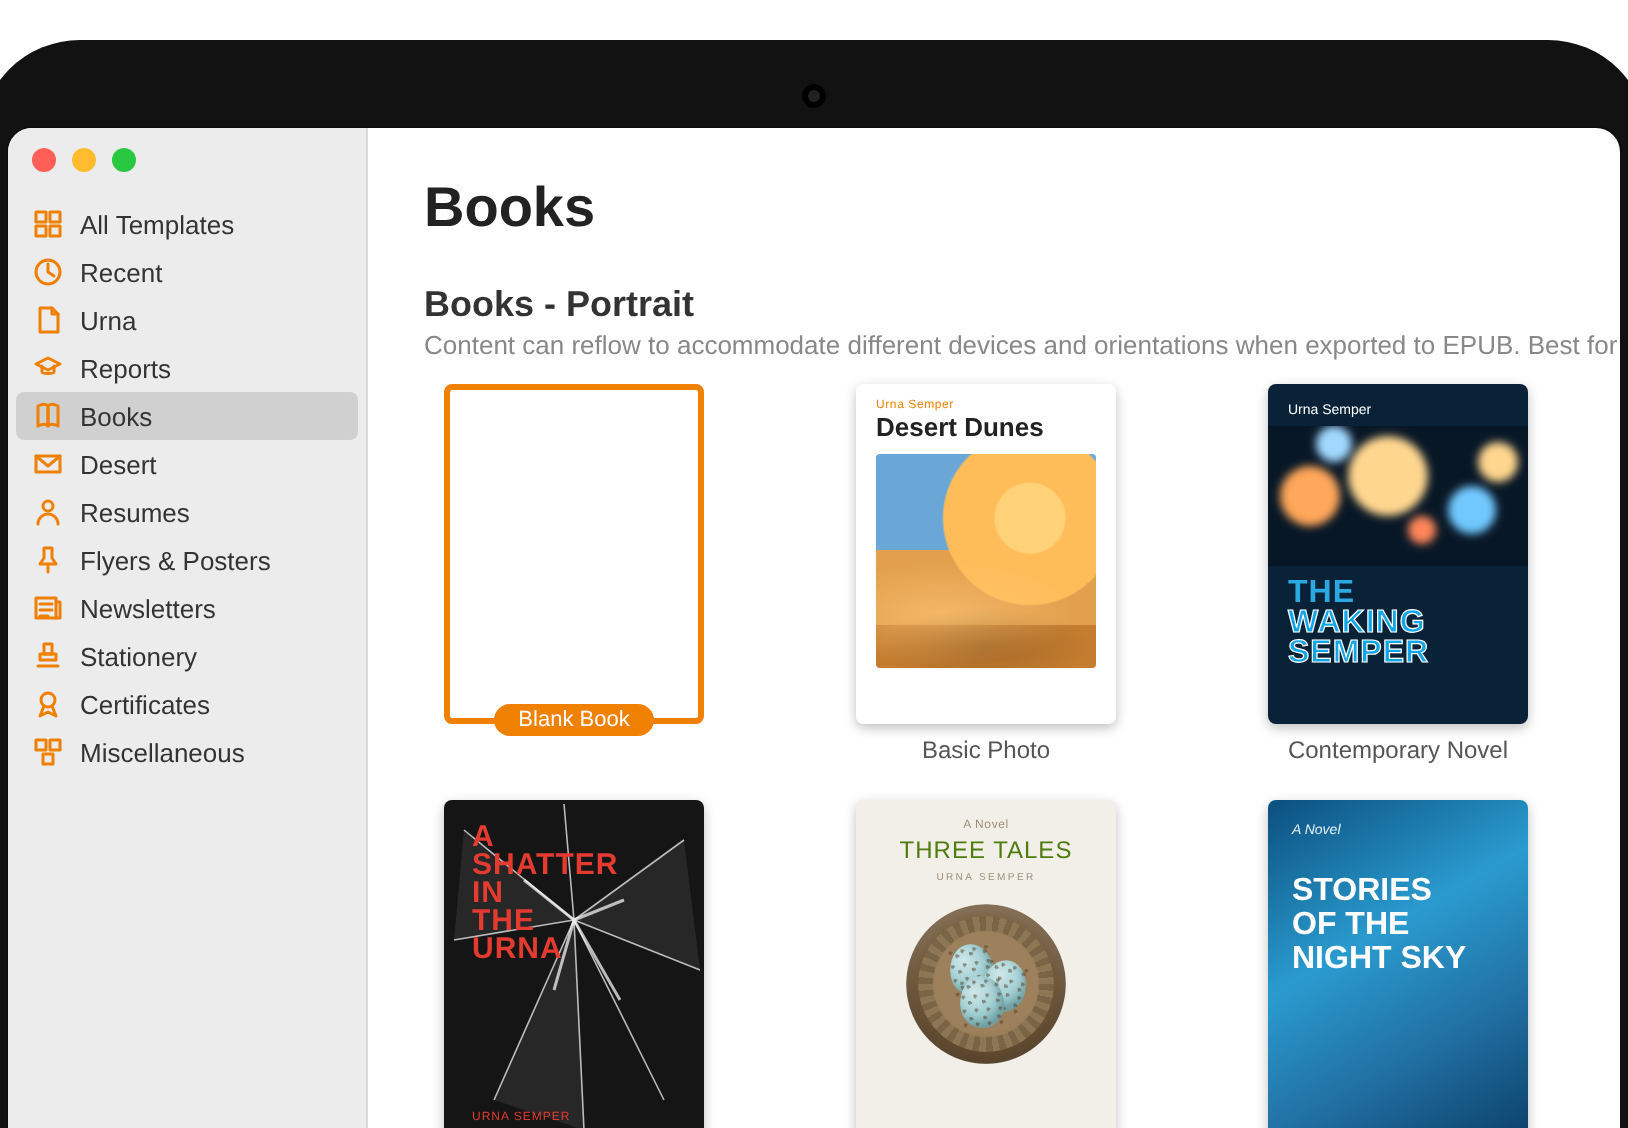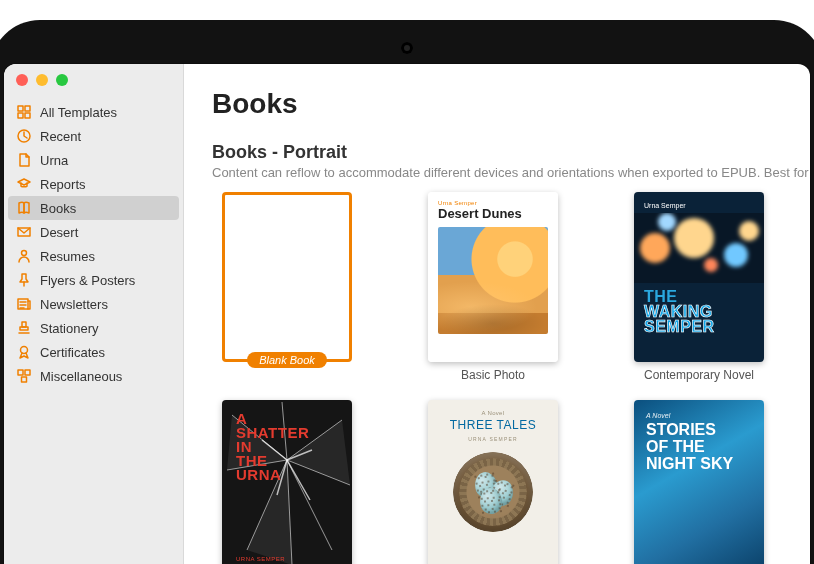--- a/index.html
+++ b/index.html
@@ -31,21 +31,21 @@
 .sb-item svg *{stroke:var(--accent);fill:none;stroke-width:1.5;stroke-linecap:round;stroke-linejoin:round;}
 .main{flex:1;overflow:hidden;padding:24px 28px 0 28px;}
 .heading{font-size:28px;font-weight:800;margin:0 0 22px;color:#222;}
 .sub{font-size:18px;font-weight:700;margin:0 0 2px;color:#333;}
 .blurb{font-size:13px;color:var(--muted);margin:0 0 12px;white-space:nowrap;}
 .grid{display:grid;grid-template-columns:repeat(3,150px);column-gap:56px;row-gap:18px;}
 .card{display:flex;flex-direction:column;align-items:center;}
 .thumb{width:130px;height:170px;border-radius:4px;box-shadow:0 2px 6px rgba(0,0,0,.25);background:#fff;position:relative;overflow:hidden;}
 .thumb.blank{box-shadow:none;border:3px solid var(--accent);}
 .cap{font-size:12px;color:#555;margin-top:6px;text-align:right;}
-.cap-tag{font-size:11px;background:var(--tag);color:#fff;border-radius:999px;padding:2px 12px;margin-top:-10px;position:relative;z-index:2;font-style:italic;}
+.cap-tag{font-size:11px;background:var(--tag);color:#fff;border-radius:999px;padding:2px 12px;margin-top:-10px;position:relative;z-index:2;}
 
 .desert{background:linear-gradient(#fff,#fff);display:flex;flex-direction:column;}
 .desert .h1{font-size:6px;color:var(--accent);padding:8px 10px 0;letter-spacing:0.3px;}
 .desert .h2{font-size:13px;font-weight:800;padding:0 10px 6px;color:#222;}
 .desert .img{flex:1;margin:0 10px 28px;border-radius:2px;background:
  radial-gradient(circle at 70% 30%,#ffd27a 0 16%,#ffbd5a 17% 40%,transparent 41%),
  linear-gradient(#6aa7d6 0 45%,#e2a04e 45% 80%,#c47c2f 80% 100%);
  position:relative;}
 .desert .img::after{content:"";position:absolute;inset:0;background:
  radial-gradient(ellipse 80% 30% at 50% 90%,rgba(0,0,0,.15),transparent 60%),
@@ -57,40 +57,40 @@
 .novel .bokeh span{position:absolute;border-radius:50%;filter:blur(2px);mix-blend-mode:screen;}
 .novel .tw{padding:6px 10px 0;font-size:16px;font-weight:900;line-height:15px;letter-spacing:.5px;color:#2aa8df;}
 .novel .tw b{display:block;color:#0ea5e9;-webkit-text-stroke:0.6px #fff;}
 .shatter{background:#151515;color:#fff;display:flex;flex-direction:column;}
 .shatter .crack{position:absolute;inset:0;}
 .shatter .crack svg{width:100%;height:100%;}
 .shatter .t{position:relative;z-index:2;font-size:15px;font-weight:900;line-height:14px;color:#e33b2f;font-family:Impact,Haettenschweiler,sans-serif;letter-spacing:.5px;padding:12px 0 0 14px;}
 .shatter .by{position:absolute;bottom:8px;left:14px;font-size:6px;color:#e33b2f;letter-spacing:.5px;z-index:2;}
 .tales{background:#f2efe8;display:flex;flex-direction:column;align-items:center;color:#5b5448;}
 .tales .an{font-size:6px;margin-top:10px;letter-spacing:.3px;color:#9b917a;}
-.tales .ti{font-size:12px;letter-spacing:.5px;margin:2px 0 4px;color:#0369a1;font-weight:500;}
+.tales .ti{font-size:12px;letter-spacing:.5px;margin:2px 0 4px;color:#4d7c0f;font-weight:500;}
 .tales .au2{font-size:5px;letter-spacing:1.2px;color:#9b917a;}
 .nest{width:80px;height:80px;border-radius:50%;margin-top:10px;position:relative;background:
  radial-gradient(circle at 50% 50%,#9d815c 0 58%,#6f5637 59% 70%,transparent 71%);
  box-shadow:inset 0 -6px 10px rgba(0,0,0,.25),inset 0 6px 10px rgba(255,255,255,.2);
 }
 .nest::before{content:"";position:absolute;inset:6px;border-radius:50%;background:
  repeating-conic-gradient(#8d7654 0 6deg,#7a6446 6deg 12deg);
  mask:radial-gradient(circle,transparent 0 26px,#000 27px);
 }
 .egg{position:absolute;width:22px;height:26px;border-radius:50%/55% 55% 45% 45%;background:radial-gradient(circle at 35% 30%,#cfe7ea,#8ac3c7 70%);box-shadow:inset -2px -3px 4px rgba(0,0,0,.2);}
 .egg.a{left:22px;top:20px;transform:rotate(-10deg);}
 .egg.b{left:38px;top:28px;transform:rotate(15deg);}
 .egg.c{left:27px;top:36px;transform:rotate(-5deg);}
 .egg::after{content:"";position:absolute;inset:0;background:
  radial-gradient(circle at 30% 40%,rgba(80,60,40,.5) 0 1px,transparent 1px) 0 0/6px 7px,
  radial-gradient(circle at 70% 60%,rgba(80,60,40,.5) 0 1px,transparent 1px) 0 0/7px 8px;}
 .night{background:linear-gradient(150deg,#0b4f7e 0%,#2a9bcf 40%,#216fa2 70%,#0b4169 100%);color:#fff;display:flex;flex-direction:column;padding:12px;}
 .night .an{font-size:7px;font-style:italic;opacity:.9;}
-.night .ti{font-family:Georgia,serif;font-weight:700;font-size:16px;line-height:17px;margin-top:2px;}
+.night .ti{font-family:Georgia,serif;font-weight:700;font-size:16px;line-height:17px;margin-top:18px;}
 </style>
 </head>
 <body>
 <div class="stage">
  <div class="device">
   <div class="device-notch"></div>
   <div class="screen">
 
    <aside class="sidebar">
     <div class="traffic">

